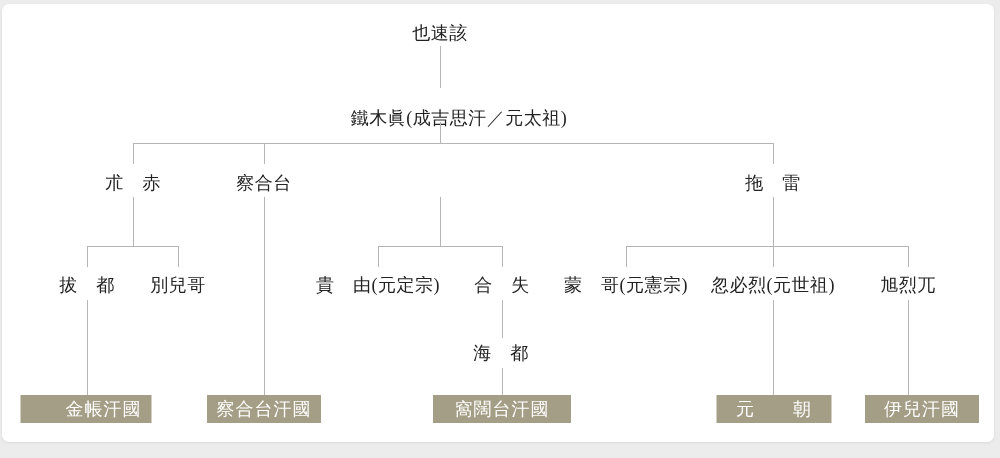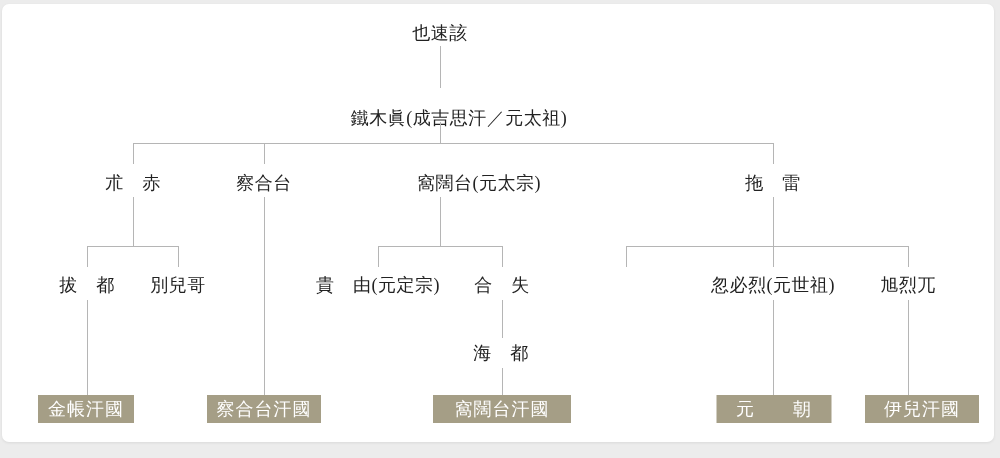--- a/index.html
+++ b/index.html
@@ -33,33 +33,33 @@
 
 <div class="stage">
   <div class="card"></div>
 
   <div class="node" style="left:440px;top:21px;">也速該</div>
 
   <div class="node" style="left:440px;top:106px;margin-left:19px;">鐵木眞(成吉思汗／元太祖)</div>
 
   <div class="node" style="left:133px;top:171px;">朮　赤</div>
   <div class="node" style="left:264px;top:171px;">察合台</div>
-  <div class="node" style="left:479px;top:171px;">窩闊台(元太宗)</div>
   <div class="node" style="left:773px;top:171px;">拖　雷</div>
 
   <div class="node" style="left:87px;top:273px;">拔　都</div>
   <div class="node" style="left:178px;top:273px;">別兒哥</div>
   <div class="node" style="left:378px;top:273px;">貴　由(元定宗)</div>
   <div class="node" style="left:502px;top:273px;">合　失</div>
+  <div class="node" style="left:626px;top:273px;">蒙　哥(元憲宗)</div>
   <div class="node" style="left:773px;top:273px;">忽必烈(元世祖)</div>
   <div class="node" style="left:908px;top:273px;">旭烈兀</div>
 
   <div class="node" style="left:501px;top:341px;">海　都</div>
 
-  <div class="khanate" style="left:86px;width:96px;">金帳汗國</div>
+  <div class="khanate" style="left:86px;width:96px;padding-left:35px;">金帳汗國</div>
   <div class="khanate" style="left:264px;width:114px;">察合台汗國</div>
   <div class="khanate" style="left:774px;width:115px;">元　　朝</div>
   <div class="khanate" style="left:502px;width:138px;">窩闊台汗國</div>
   <div class="khanate" style="left:922px;width:114px;">伊兒汗國</div>
 
   <div class="vline" style="left:440px;top:46px;height:42px;"></div>
   <div class="vline" style="left:440px;top:122px;height:21px;"></div>
   <div class="hline" style="left:133px;top:143px;width:640px;"></div>
   <div class="vline" style="left:133px;top:143px;height:21px;"></div>
   <div class="vline" style="left:264px;top:143px;height:21px;"></div>

